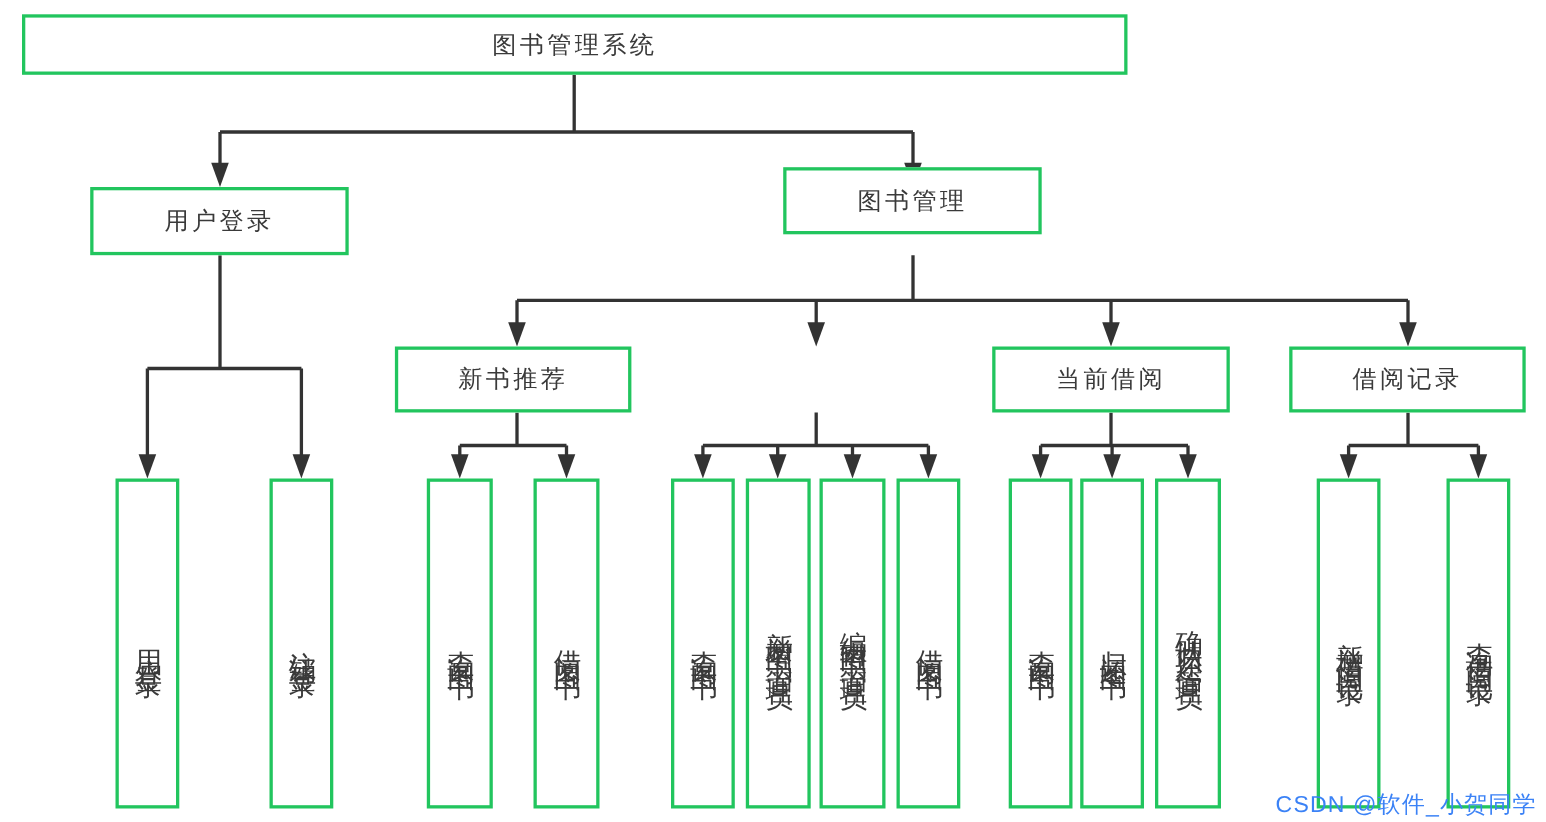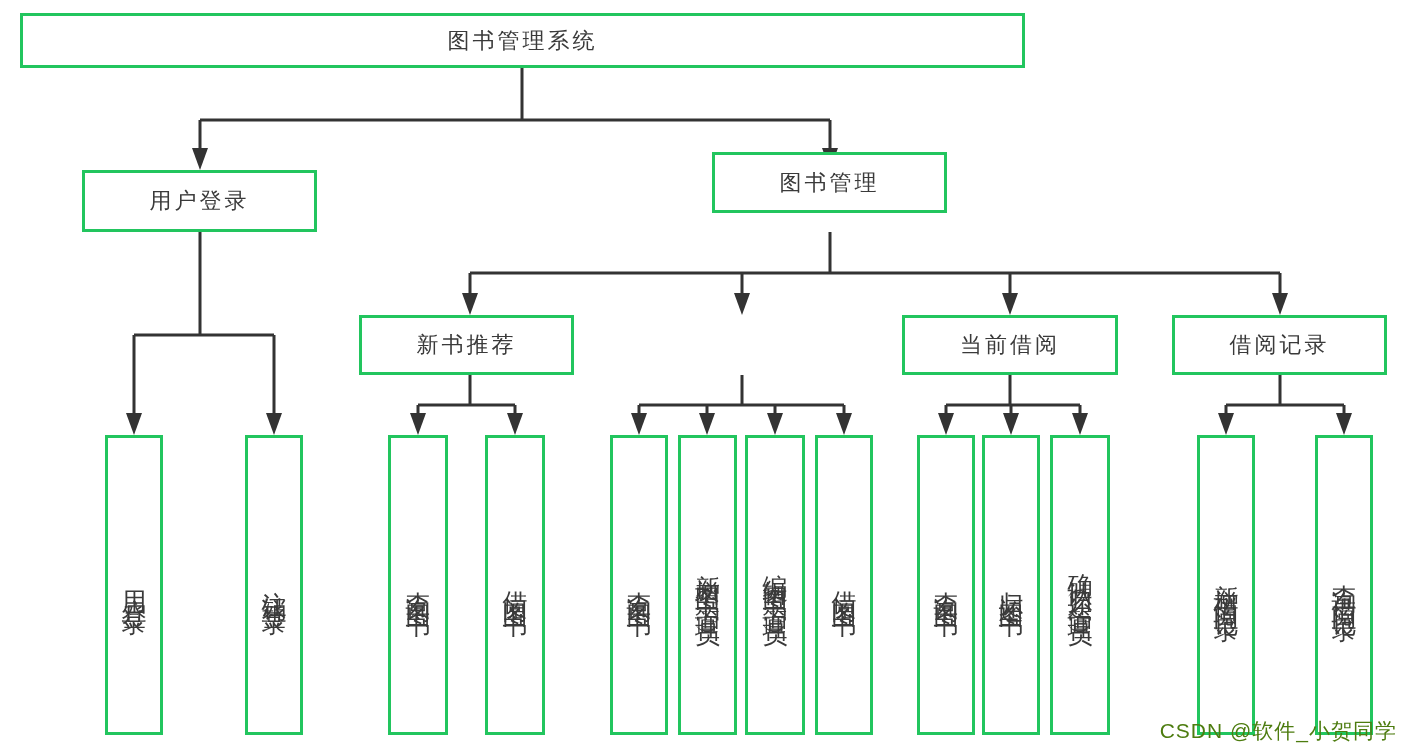--- a/index.html
+++ b/index.html
@@ -35,21 +35,21 @@
     font-size: 25px;
     letter-spacing: 7px;
     line-height: 1;
     white-space: nowrap;
   }
   .watermark {
     position: absolute;
     right: 8px;
     bottom: 2px;
     font-size: 21px;
-    color: #4d7c0f;
+    color: #3b82f6;
     letter-spacing: 1px;
   }
   svg line, svg path { stroke: #333333; stroke-width: 3; fill: none; }
   svg polygon { fill: #333333; stroke: none; }
 </style>
 </head>
 <body>
 
 <div class="canvas">
 

